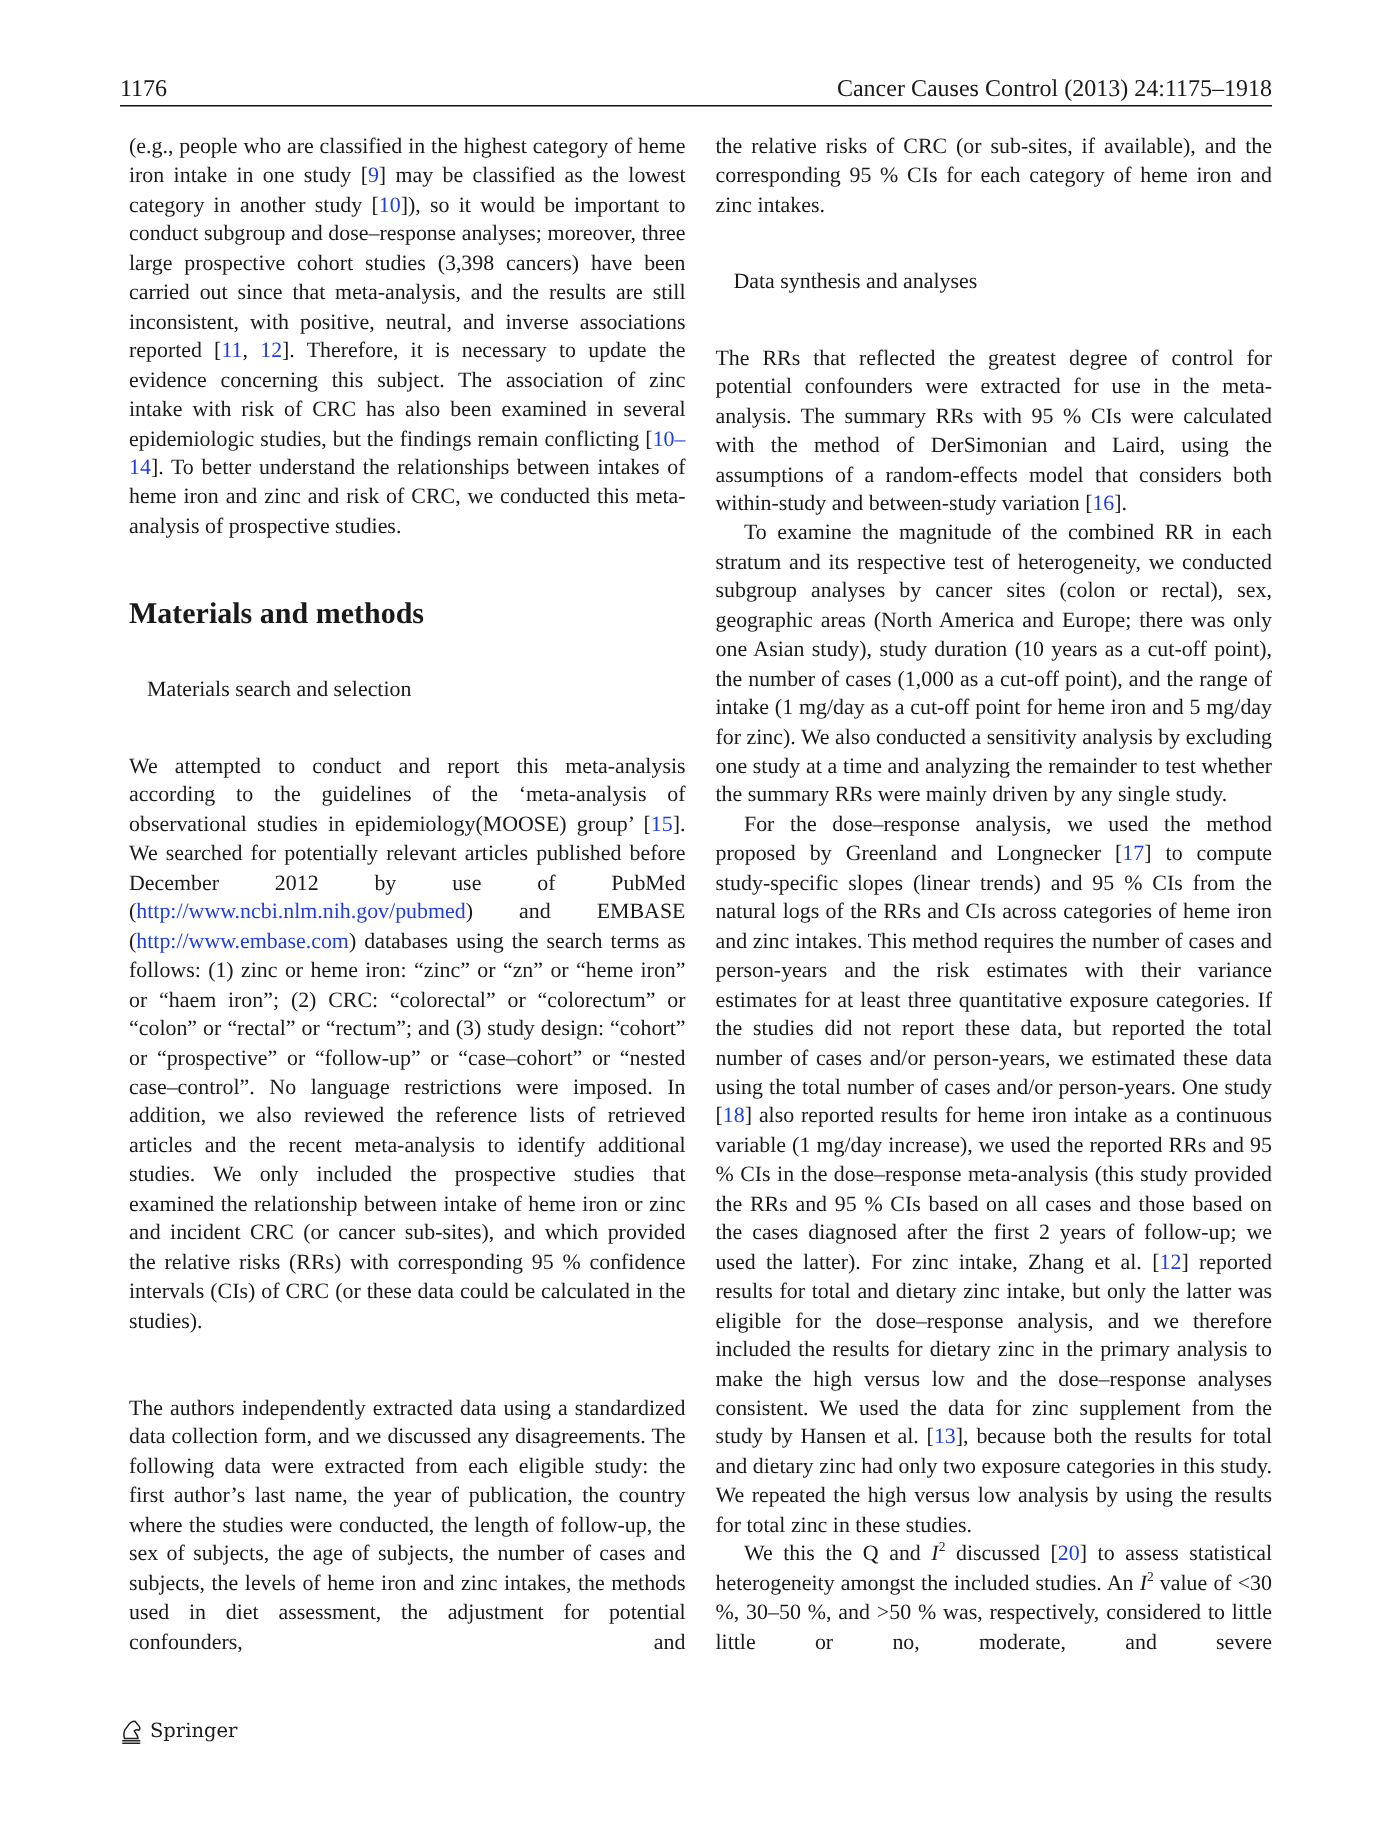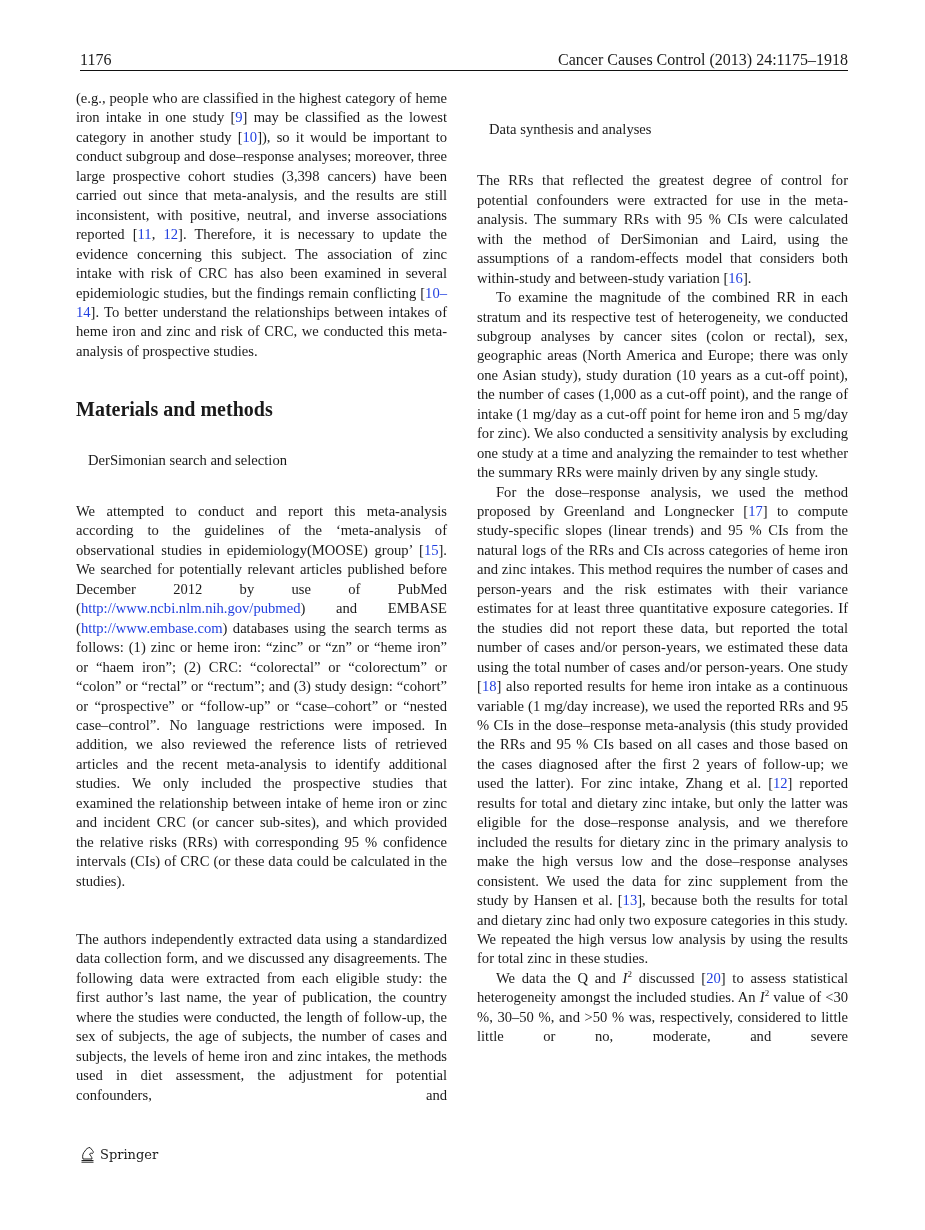--- a/index.html
+++ b/index.html
@@ -13,21 +13,21 @@
     font-size: 16px; display: flex; justify-content: space-between;
   }
   .header-rule {
     position: absolute; left: 80px; top: 70px; width: 768px; height: 0;
     border-top: 1.6px solid #111;
   }
   .col {
     position: absolute; top: 89px; width: 371px;
     font-size: 14.6px; line-height: 19.45px;
   }
-  .col.left { left: 76px; }
+  .col.left { left: 86px; }
   .col.right { left: 477px; }
   p { margin: 0; text-align: justify; hyphens: manual; }
   p.indent { text-indent: 19px; }
   .gap { height: 19.45px; }
   h2 { margin: 0; font-size: 20px; font-weight: bold; line-height: 19.45px; }
   h3 { margin: 12px; font-size: 14.6px; font-weight: normal; line-height: 19.45px; }
   a, .ref { color: #1f3ee0; text-decoration: none; }
   sup { font-size: 9px; line-height: 0; }
   .footer {
     position: absolute; left: 80px; top: 1146px;
@@ -46,42 +46,43 @@
 </div>
 <div class="header-rule"></div>
 
 <div class="col left">
   <p><span>(e.g., people who are classified in the highest category of heme iron intake in one study [</span><a class="ref">9</a><span>] may be classified as the lowest category in another study [</span><a class="ref">10</a><span>]), so it would be important to conduct subgroup and dose–response analyses; moreover, three large prospective cohort studies (3,398 cancers) have been carried out since that meta-analysis, and the results are still inconsistent, with positive, neutral, and inverse associations reported [</span><a class="ref">11</a><span>, </span><a class="ref">12</a><span>]. Therefore, it is necessary to update the evidence concerning this subject. The association of zinc intake with risk of CRC has also been examined in several epidemiologic studies, but the findings remain conflicting [</span><a class="ref">10–14</a><span>]. To better understand the relationships between intakes of heme iron and zinc and risk of CRC, we conducted this meta-analysis of prospective studies.</span></p>
 
   <div class="gap"></div>
     <div class="gap"></div>
   <h2>Materials and methods</h2>
   <div class="gap"></div>
-  <h3>DerSimonian search and selection</h3>
+  <h3>Materials search and selection</h3>
   <div class="gap"></div>
 
   <p><span>We attempted to conduct and report this meta-analysis according to the guidelines of the ‘meta-analysis of observational studies in epidemiology(MOOSE) group’ [</span><a class="ref">15</a><span>]. We searched for potentially relevant articles published before December 2012 by use of PubMed (</span><a>http://www.ncbi.nlm.nih.gov/pubmed</a><span>) and EMBASE (</span><a>http://www.embase.com</a><span>) databases using the search terms as follows: (1) zinc or heme iron: “zinc” or “zn” or “heme iron” or “haem iron”; (2) CRC: “colorectal” or “colorectum” or “colon” or “rectal” or “rectum”; and (3) study design: “cohort” or “prospective” or “follow-up” or “case–cohort” or “nested case–control”. No language restrictions were imposed. In addition, we also reviewed the reference lists of retrieved articles and the recent meta-analysis to identify additional studies. We only included the prospective studies that examined the relationship between intake of heme iron or zinc and incident CRC (or cancer sub-sites), and which provided the relative risks (RRs) with corresponding 95 % confidence intervals (CIs) of CRC (or these data could be calculated in the studies).</span></p>
 
   <div class="gap"></div>
   <div class="gap"></div>
   <p style="text-align-last: justify;">The authors independently extracted data using a standardized data collection form, and we discussed any disagreements. The following data were extracted from each eligible study: the first author’s last name, the year of publication, the country where the studies were conducted, the length of follow-up, the sex of subjects, the age of subjects, the number of cases and subjects, the levels of heme iron and zinc intakes, the methods used in diet assessment, the adjustment for potential confounders, and</p>
 </div>
 
 <div class="col right">
+  <p>the relative risks of CRC (or sub-sites, if available), and the corresponding 95 % CIs for each category of heme iron and zinc intakes.</p>
   <div class="gap"></div>
   <h3>Data synthesis and analyses</h3>
   <div class="gap"></div>
 
   <p><span>The RRs that reflected the greatest degree of control for potential confounders were extracted for use in the meta-analysis. The summary RRs with 95 % CIs were calculated with the method of DerSimonian and Laird, using the assumptions of a random-effects model that considers both within-study and between-study variation [</span><a class="ref">16</a><span>].</span></p>
 
   <p class="indent">To examine the magnitude of the combined RR in each stratum and its respective test of heterogeneity, we conducted subgroup analyses by cancer sites (colon or rectal), sex, geographic areas (North America and Europe; there was only one Asian study), study duration (10 years as a cut-off point), the number of cases (1,000 as a cut-off point), and the range of intake (1 mg/day as a cut-off point for heme iron and 5 mg/day for zinc). We also conducted a sensitivity analysis by excluding one study at a time and analyzing the remainder to test whether the summary RRs were mainly driven by any single study.</p>
 
   <p class="indent"><span>For the dose–response analysis, we used the method proposed by Greenland and Longnecker [</span><a class="ref">17</a><span>] to compute study-specific slopes (linear trends) and 95 % CIs from the natural logs of the RRs and CIs across categories of heme iron and zinc intakes. This method requires the number of cases and person-years and the risk estimates with their variance estimates for at least three quantitative exposure categories. If the studies did not report these data, but reported the total number of cases and/or person-years, we estimated these data using the total number of cases and/or person-years. One study [</span><a class="ref">18</a><span>] also reported results for heme iron intake as a continuous variable (1 mg/day increase), we used the reported RRs and 95 % CIs in the dose–response meta-analysis (this study provided the RRs and 95 % CIs based on all cases and those based on the cases diagnosed after the first 2 years of follow-up; we used the latter). For zinc intake, Zhang et al. [</span><a class="ref">12</a><span>] reported results for total and dietary zinc intake, but only the latter was eligible for the dose–response analysis, and we therefore included the results for dietary zinc in the primary analysis to make the high versus low and the dose–response analyses consistent. We used the data for zinc supplement from the study by Hansen et al. [</span><a class="ref">13</a><span>], because both the results for total and dietary zinc had only two exposure categories in this study. We repeated the high versus low analysis by using the results for total zinc in these studies.</span></p>
 
-  <p class="indent" style="text-align-last: justify;"><span>We data the Q and </span><i>I</i><sup>2</sup><span> discussed [</span><a class="ref">20</a><span>] to assess statistical heterogeneity amongst the included studies. An </span><i>I</i><sup>2</sup><span> value of &lt;30 %, 30–50 %, and &gt;50 % was, respectively, considered to little little or no, moderate, and severe</span></p>
+  <p class="indent" style="text-align-last: justify;"><span>We this the Q and </span><i>I</i><sup>2</sup><span> discussed [</span><a class="ref">20</a><span>] to assess statistical heterogeneity amongst the included studies. An </span><i>I</i><sup>2</sup><span> value of &lt;30 %, 30–50 %, and &gt;50 % was, respectively, considered to little little or no, moderate, and severe</span></p>
 </div>
 
 <div class="footer">
   <span>
     <svg width="15" height="17" viewBox="0 0 15 17">
       <path d="M3 13 C2 10 3 7 5 5 C6 3 8 1.5 10 1.5 C11 2.5 11.5 3.5 12.5 4.5 C13.5 5.5 13.5 7 12.5 7.5 C11.5 7 10.5 7 9.5 8 C10.5 9.5 12 11 12 13 Z" fill="none" stroke="#222" stroke-width="1"></path>
       <line x1="1.5" y1="14.5" x2="13.5" y2="14.5" stroke="#222" stroke-width="1"></line>
       <line x1="1.5" y1="16.2" x2="13.5" y2="16.2" stroke="#222" stroke-width="1"></line>
     </svg>
   </span>

